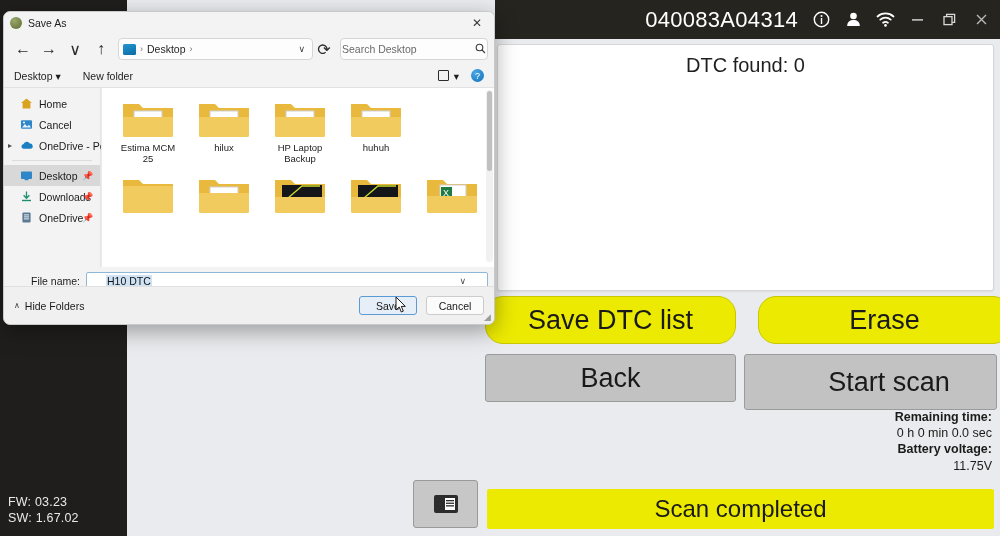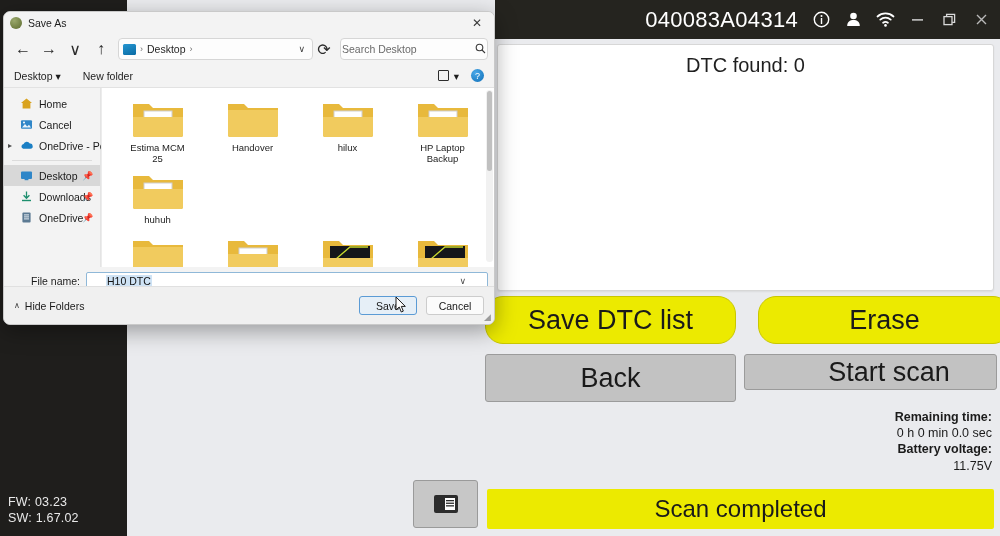--- a/index.html
+++ b/index.html
@@ -55,21 +55,21 @@
     position: absolute; border-radius: 3px;
     display: flex; align-items: center; justify-content: center;
     font-size: 27px; color: #1a1a1a; font-weight: 400;
     border: 1px solid #9b9b9b;
   }
   .abtn.yellow { background: #ecea00; border-color: #c9c700; border-radius: 18px; }
   .abtn.grey   { background: #c2c2c2; border-color: #9b9b9b; }
   #btn-save-dtc { left: 0;   top: 0;  width: 251px; height: 48px; }
   #btn-erase    { left: 273px; top: 0;  width: 253px; height: 48px; }
   #btn-back     { left: 0;   top: 58px; width: 251px; height: 48px; }
-  #btn-start    { left: 259px; top: 58px; width: 253px; height: 36px; padding-left: 37px; }
+  #btn-start    { left: 259px; top: 58px; width: 253px; height: 56px; padding-left: 37px; }
 
   
   .status-block {
     position: absolute; right: 8px; top: 409px; width: 220px;
     text-align: right; font-size: 12.5px; line-height: 16.2px; color: #1b1b1b;
   }
   .status-block .lbl { font-weight: bold; }
 
   
   .sheet-btn {
@@ -165,21 +165,21 @@
   }
   .side-ico { width: 13px; height: 13px; flex: 0 0 13px; }
   .side-pin { position: absolute; right: 6px; font-size: 9px; color: #4c4c4c; }
   .side-sep { height: 1px; background: #dcdcdc; margin: 4px 8px; }
 
   .dlg-files {
     flex: 1; background: #ffffff; position: relative; overflow: hidden;
     border-left: 1px solid #ececec;
   }
   .file-grid {
-    display: grid; grid-template-columns: repeat(4, 1fr);
+    display: grid; grid-template-columns: repeat(5, 1fr);
     padding: 8px 4px 0 8px; row-gap: 4px;
   }
   .file-cell { display: flex; flex-direction: column; align-items: center; }
   .folder-ico { width: 56px; height: 44px; position: relative; }
   .file-label {
     font-size: 9.5px; color: #1c1c1c; text-align: center; line-height: 11px;
     margin-top: 2px; max-width: 66px;
   }
   .vscroll {
     position: absolute; right: 1px; top: 2px; width: 7px; height: 172px;
@@ -415,27 +415,20 @@
             <svg class="folder-ico" viewBox="0 0 56 44">
                 <path d="M3 8 h16 l4 4 h30 v27 a2 2 0 0 1 -2 2 H5 a2 2 0 0 1 -2 -2 Z" fill="#e8b93c"></path>
                 <rect x="14" y="15" width="28" height="14" fill="#ffffff" stroke="#cfcfcf"></rect>
                 <path d="M3 21 h50 v18 a2 2 0 0 1 -2 2 H5 a2 2 0 0 1 -2 -2 Z" fill="#f1cb5e"></path>
               </svg>
             <div class="file-label">Estima MCM 25</div>
           </div>
           <div class="file-cell">
             <svg class="folder-ico" viewBox="0 0 56 44">
                 <path d="M3 8 h16 l4 4 h30 v27 a2 2 0 0 1 -2 2 H5 a2 2 0 0 1 -2 -2 Z" fill="#e8b93c"></path>
-                <path d="M3 14 h50 v25 a2 2 0 0 1 -2 2 H5 a2 2 0 0 1 -2 -2 Z" fill="#f1cb5e"></path>
-              </svg>
-            <div class="file-label">Handover</div>
-          </div>
-          <div class="file-cell">
-            <svg class="folder-ico" viewBox="0 0 56 44">
-                <path d="M3 8 h16 l4 4 h30 v27 a2 2 0 0 1 -2 2 H5 a2 2 0 0 1 -2 -2 Z" fill="#e8b93c"></path>
                 <rect x="14" y="15" width="28" height="14" fill="#ffffff" stroke="#cfcfcf"></rect>
                 <path d="M3 21 h50 v18 a2 2 0 0 1 -2 2 H5 a2 2 0 0 1 -2 -2 Z" fill="#f1cb5e"></path>
               </svg>
             <div class="file-label">hilux</div>
           </div>
           <div class="file-cell">
             <svg class="folder-ico" viewBox="0 0 56 44">
                 <path d="M3 8 h16 l4 4 h30 v27 a2 2 0 0 1 -2 2 H5 a2 2 0 0 1 -2 -2 Z" fill="#e8b93c"></path>
                 <rect x="14" y="15" width="28" height="14" fill="#ffffff" stroke="#cfcfcf"></rect>
                 <path d="M3 21 h50 v18 a2 2 0 0 1 -2 2 H5 a2 2 0 0 1 -2 -2 Z" fill="#f1cb5e"></path>

